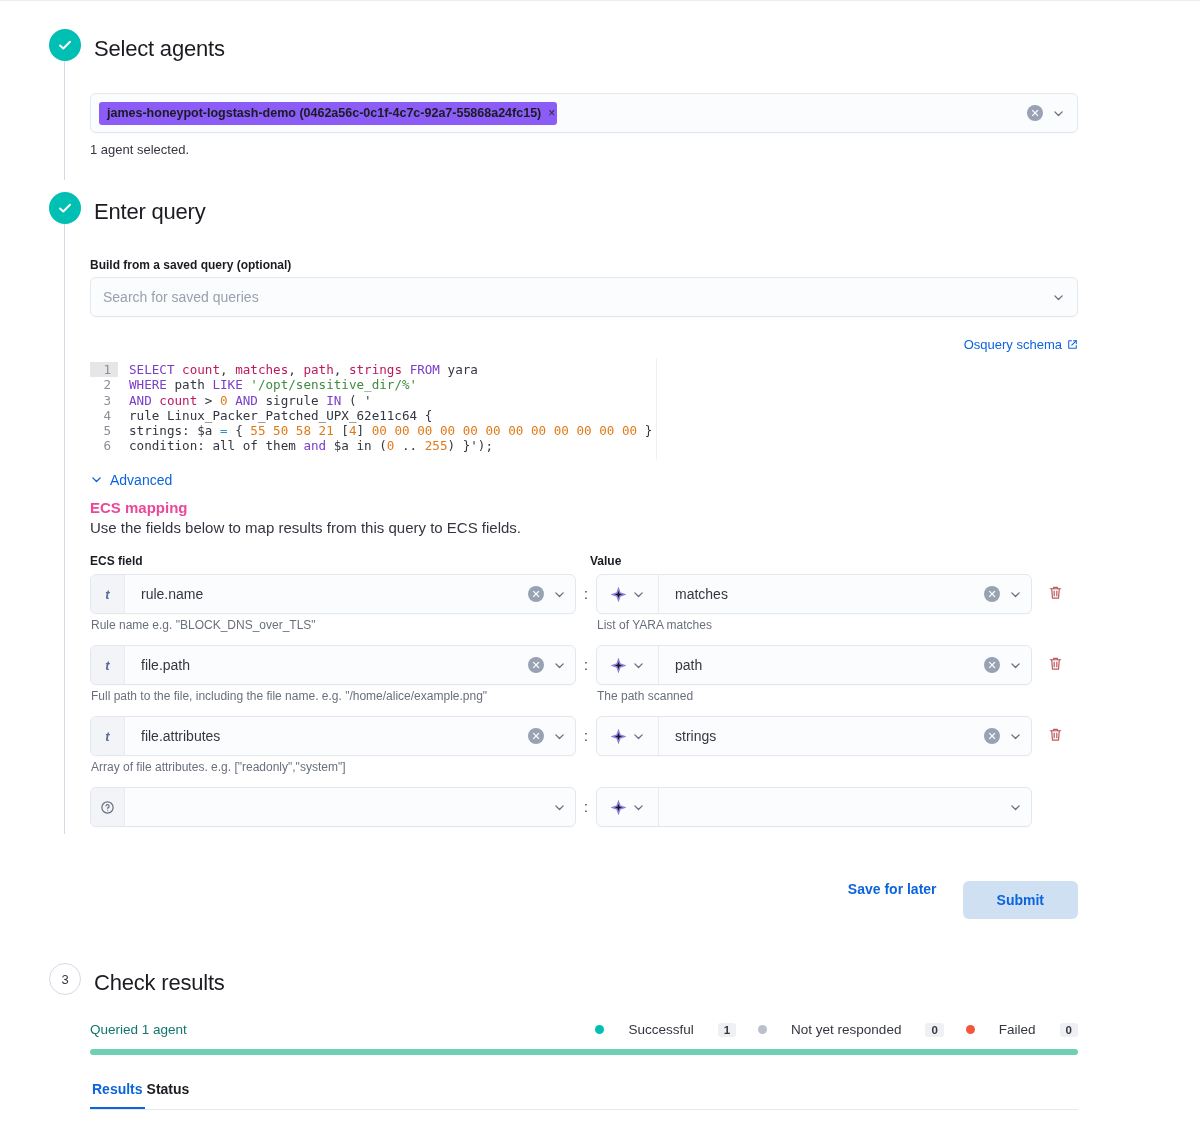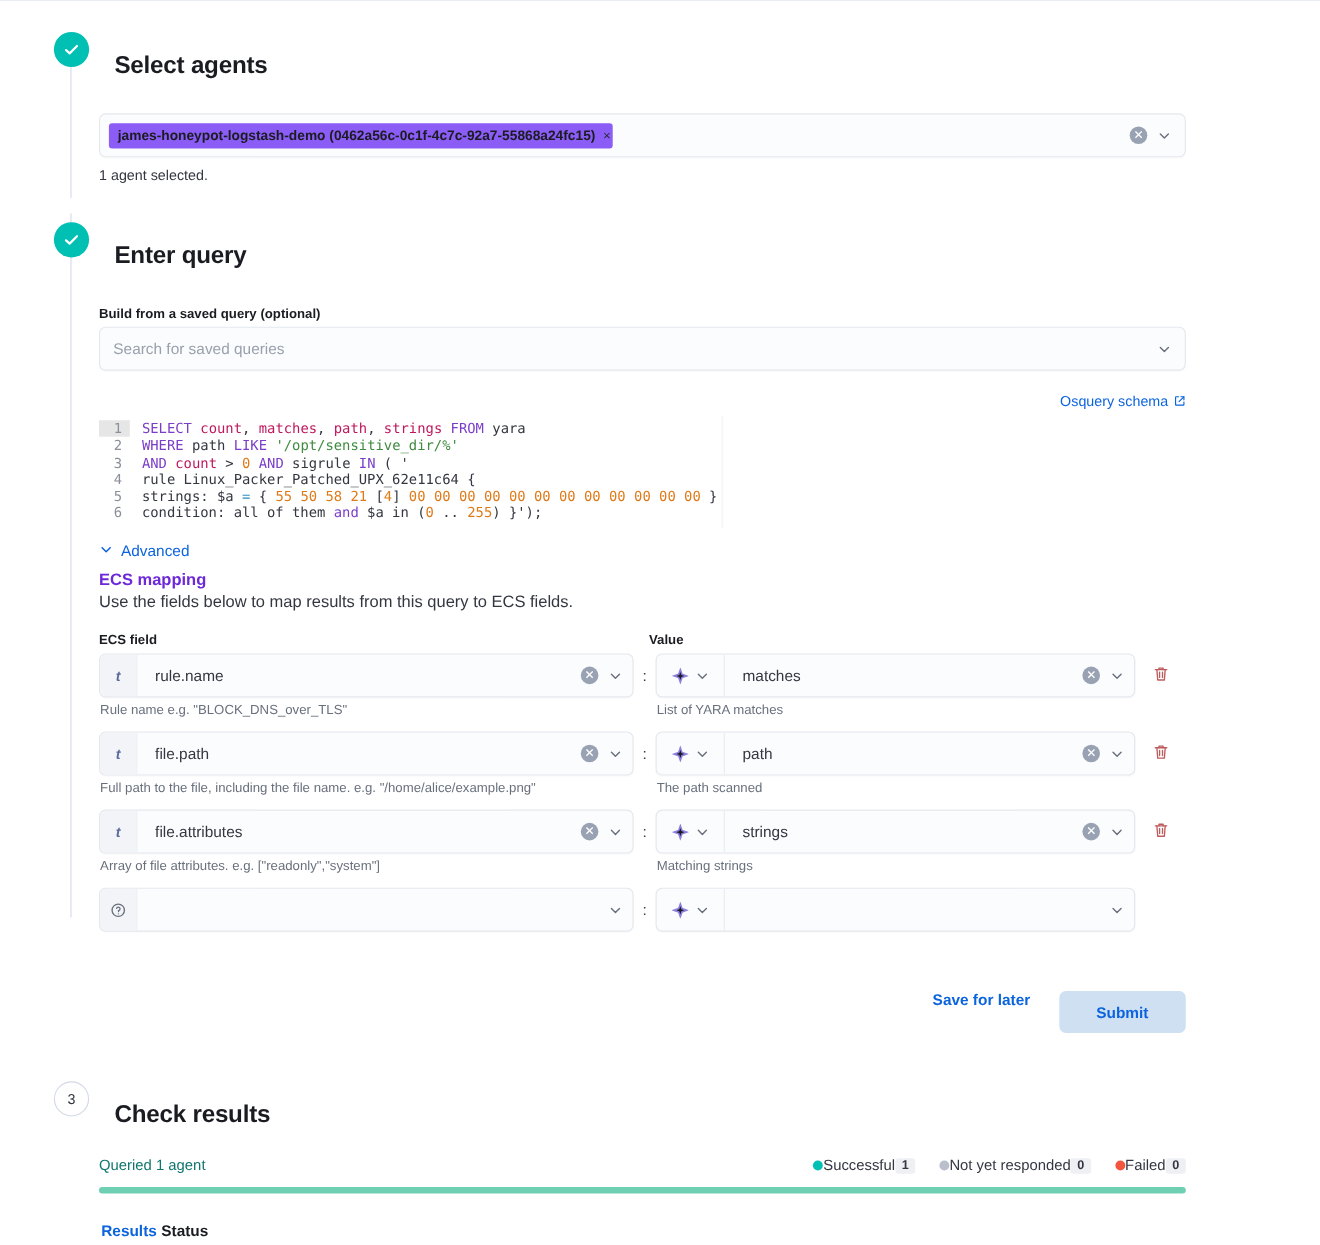--- a/index.html
+++ b/index.html
@@ -27,22 +27,22 @@
   .step-circle.done svg { width:16px; height:16px; }
   .step-circle.num {
     background:#ffffff; border:1px solid #d3dae6;
     color:#343741; font-size:13px; font-weight:400;
   }
   .rail {
     position:absolute; left:64px; width:1px; background:#d3dae6;
   }
 
   .step-title {
-    margin:14px; padding-top:3px;
-    font-size:22px; font-weight:700; color:#1a1c21;
+    margin:4px; padding-top:3px;
+    font-size:22px; font-weight:400; color:#1a1c21;
     letter-spacing:-0.2px;
   }
 
   
   .field-label { font-size:12px; font-weight:700; color:#1a1c21; margin-bottom:5px; }
   .help-text { font-size:12px; color:#69707d; }
 
   .combo {
     position:relative;
     background:#fbfcfd;
@@ -109,21 +109,21 @@
   .num{ color:#e07a19; }        
   .op { color:#2f8fbe; }
   .pl { color:#343741; }
 
   
   .advanced {
     color:#0b64dd; font-size:14px; display:inline-flex; align-items:center; gap:7px;
     cursor:pointer;
   }
   .advanced svg { width:13px; height:13px; }
-  .ecs-title { font-size:15px; font-weight:700; color:#6d28d9; margin:10px 0 3px; }
+  .ecs-title { font-size:15px; font-weight:700; color:#ec4899; margin:10px 0 3px; }
   .ecs-sub { font-size:15px; color:#343741; margin-bottom:18px; }
 
   .ecs-head { display:flex; margin-bottom:6px; }
   .ecs-head .h1 { width:500px; font-size:12px; font-weight:700; color:#1a1c21; }
   .ecs-head .h2 { font-size:12px; font-weight:700; color:#1a1c21; }
 
   .ecs-row { display:flex; align-items:flex-start; margin-bottom:3px; }
   .ecs-left  { width:486px; flex:0 0 486px; }
   .ecs-colon { width:20px; flex:0 0 20px; text-align:center; color:#343741; font-size:14px; padding-top:12px; }
   .ecs-right { flex:1 1 auto; max-width:462px; }
@@ -172,21 +172,21 @@
     font-size:14px; font-weight:600;
     border:none; border-radius:6px;
     padding:11px 34px; cursor:pointer;
     font-family:"Liberation Sans", sans-serif;
   }
 
   
   .queried-row { display:flex; align-items:center; margin-top:26px; }
   .queried-txt { font-size:13.5px; color:#0f766e; }
   .status-legend { margin-left:auto; display:flex; align-items:center; gap:22px; }
-  .legend-item { display:flex; align-items:center; gap:0; font-size:13.5px; color:#343741; }
+  .legend-item { display:flex; align-items:center; gap:24px; font-size:13.5px; color:#343741; }
   .dot { width:9px; height:9px; border-radius:50%; }
   .count-badge {
     background:#eef0f4; color:#343741;
     font-size:11.5px; font-weight:700;
     border-radius:3px; padding:1px 6px;
   }
   .progress-bar { height:6px; border-radius:3px; background:#6fcfb2; margin-top:12px; }
 
   .tabs { display:flex; border-bottom:1px solid #e5e8ee; margin-top:26px; }
   .tab { font-size:14px; font-weight:700; padding:0 2px 12px; cursor:pointer; color:#1a1c21; }
@@ -448,21 +448,20 @@
                 <div class="fld-text">strings</div>
                 <div class="fld-right">
                   <span class="clear-btn">✕</span>
                   <span class="caret">
                     <svg viewBox="0 0 16 16" fill="none" stroke="#69707d" stroke-width="1.6" stroke-linecap="round" stroke-linejoin="round">
                       <path d="M3.5 6 L8 10.5 L12.5 6"></path>
                     </svg>
                   </span>
                 </div>
               </div>
-              <div class="row-help right">Matching strings</div>
             </div>
             <div class="ecs-trash">
               <svg viewBox="0 0 18 18" fill="none" stroke="#bd5c5c" stroke-width="1.3" stroke-linecap="round" stroke-linejoin="round">
                 <path d="M3.5 4.5h11"></path>
                 <path d="M7 4.5V3h4v1.5"></path>
                 <path d="M5 4.5l.8 10h6.4l.8-10"></path>
                 <path d="M7.6 7v5M10.4 7v5"></path>
               </svg>
             </div>
           </div>

